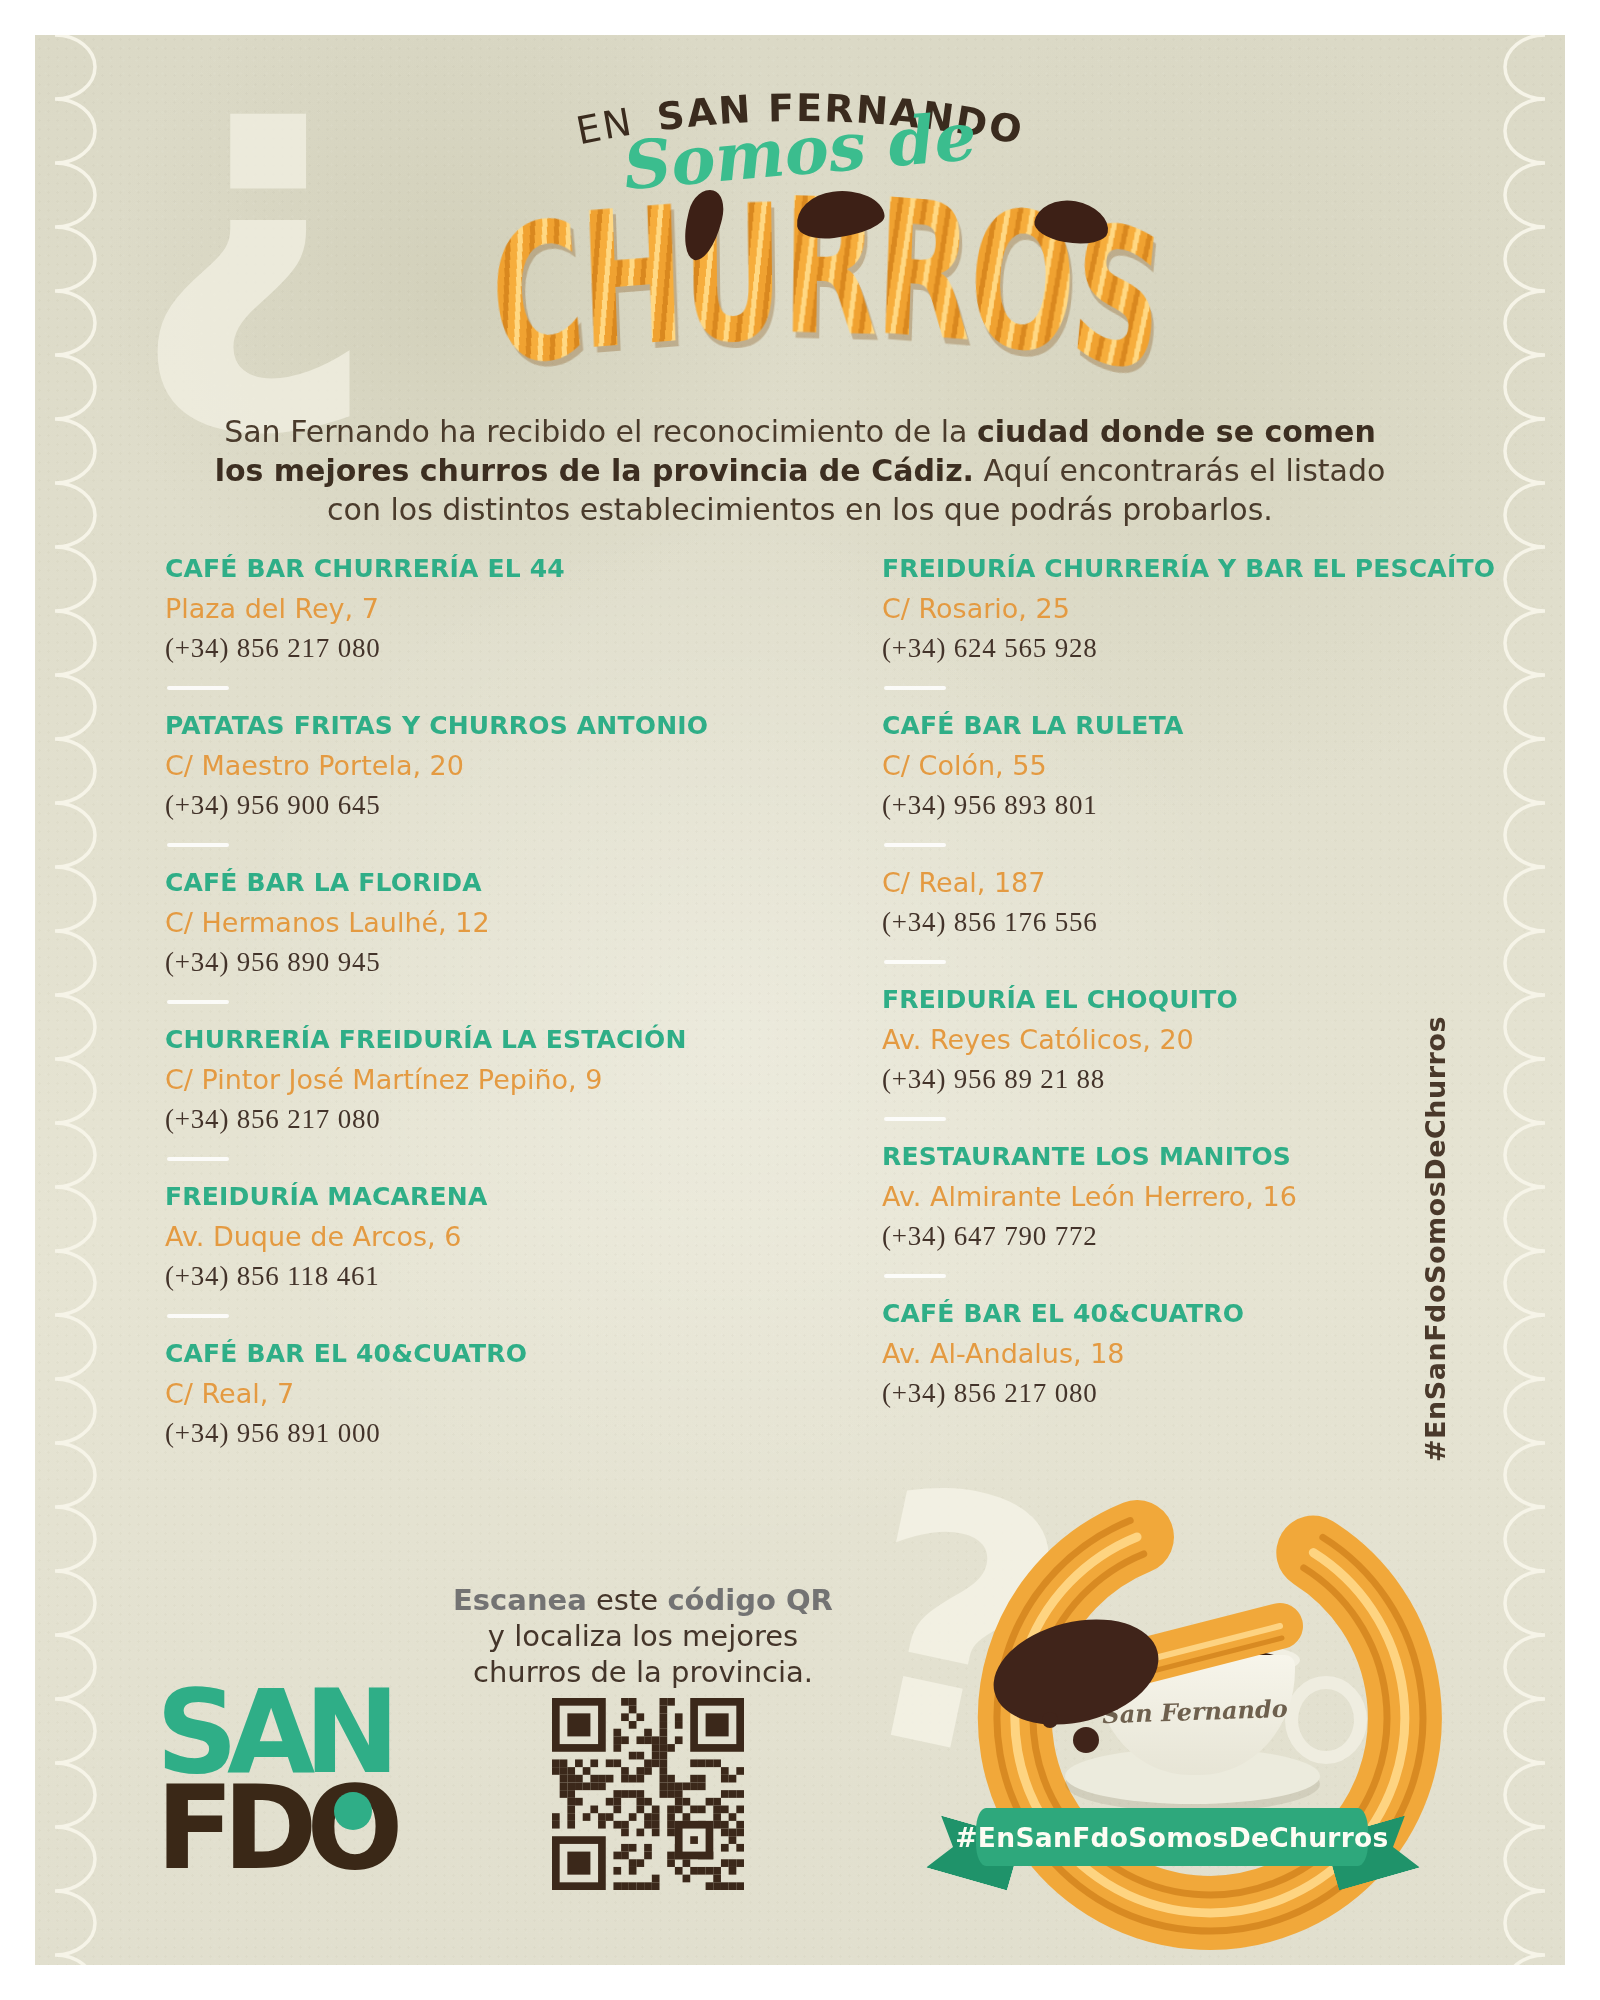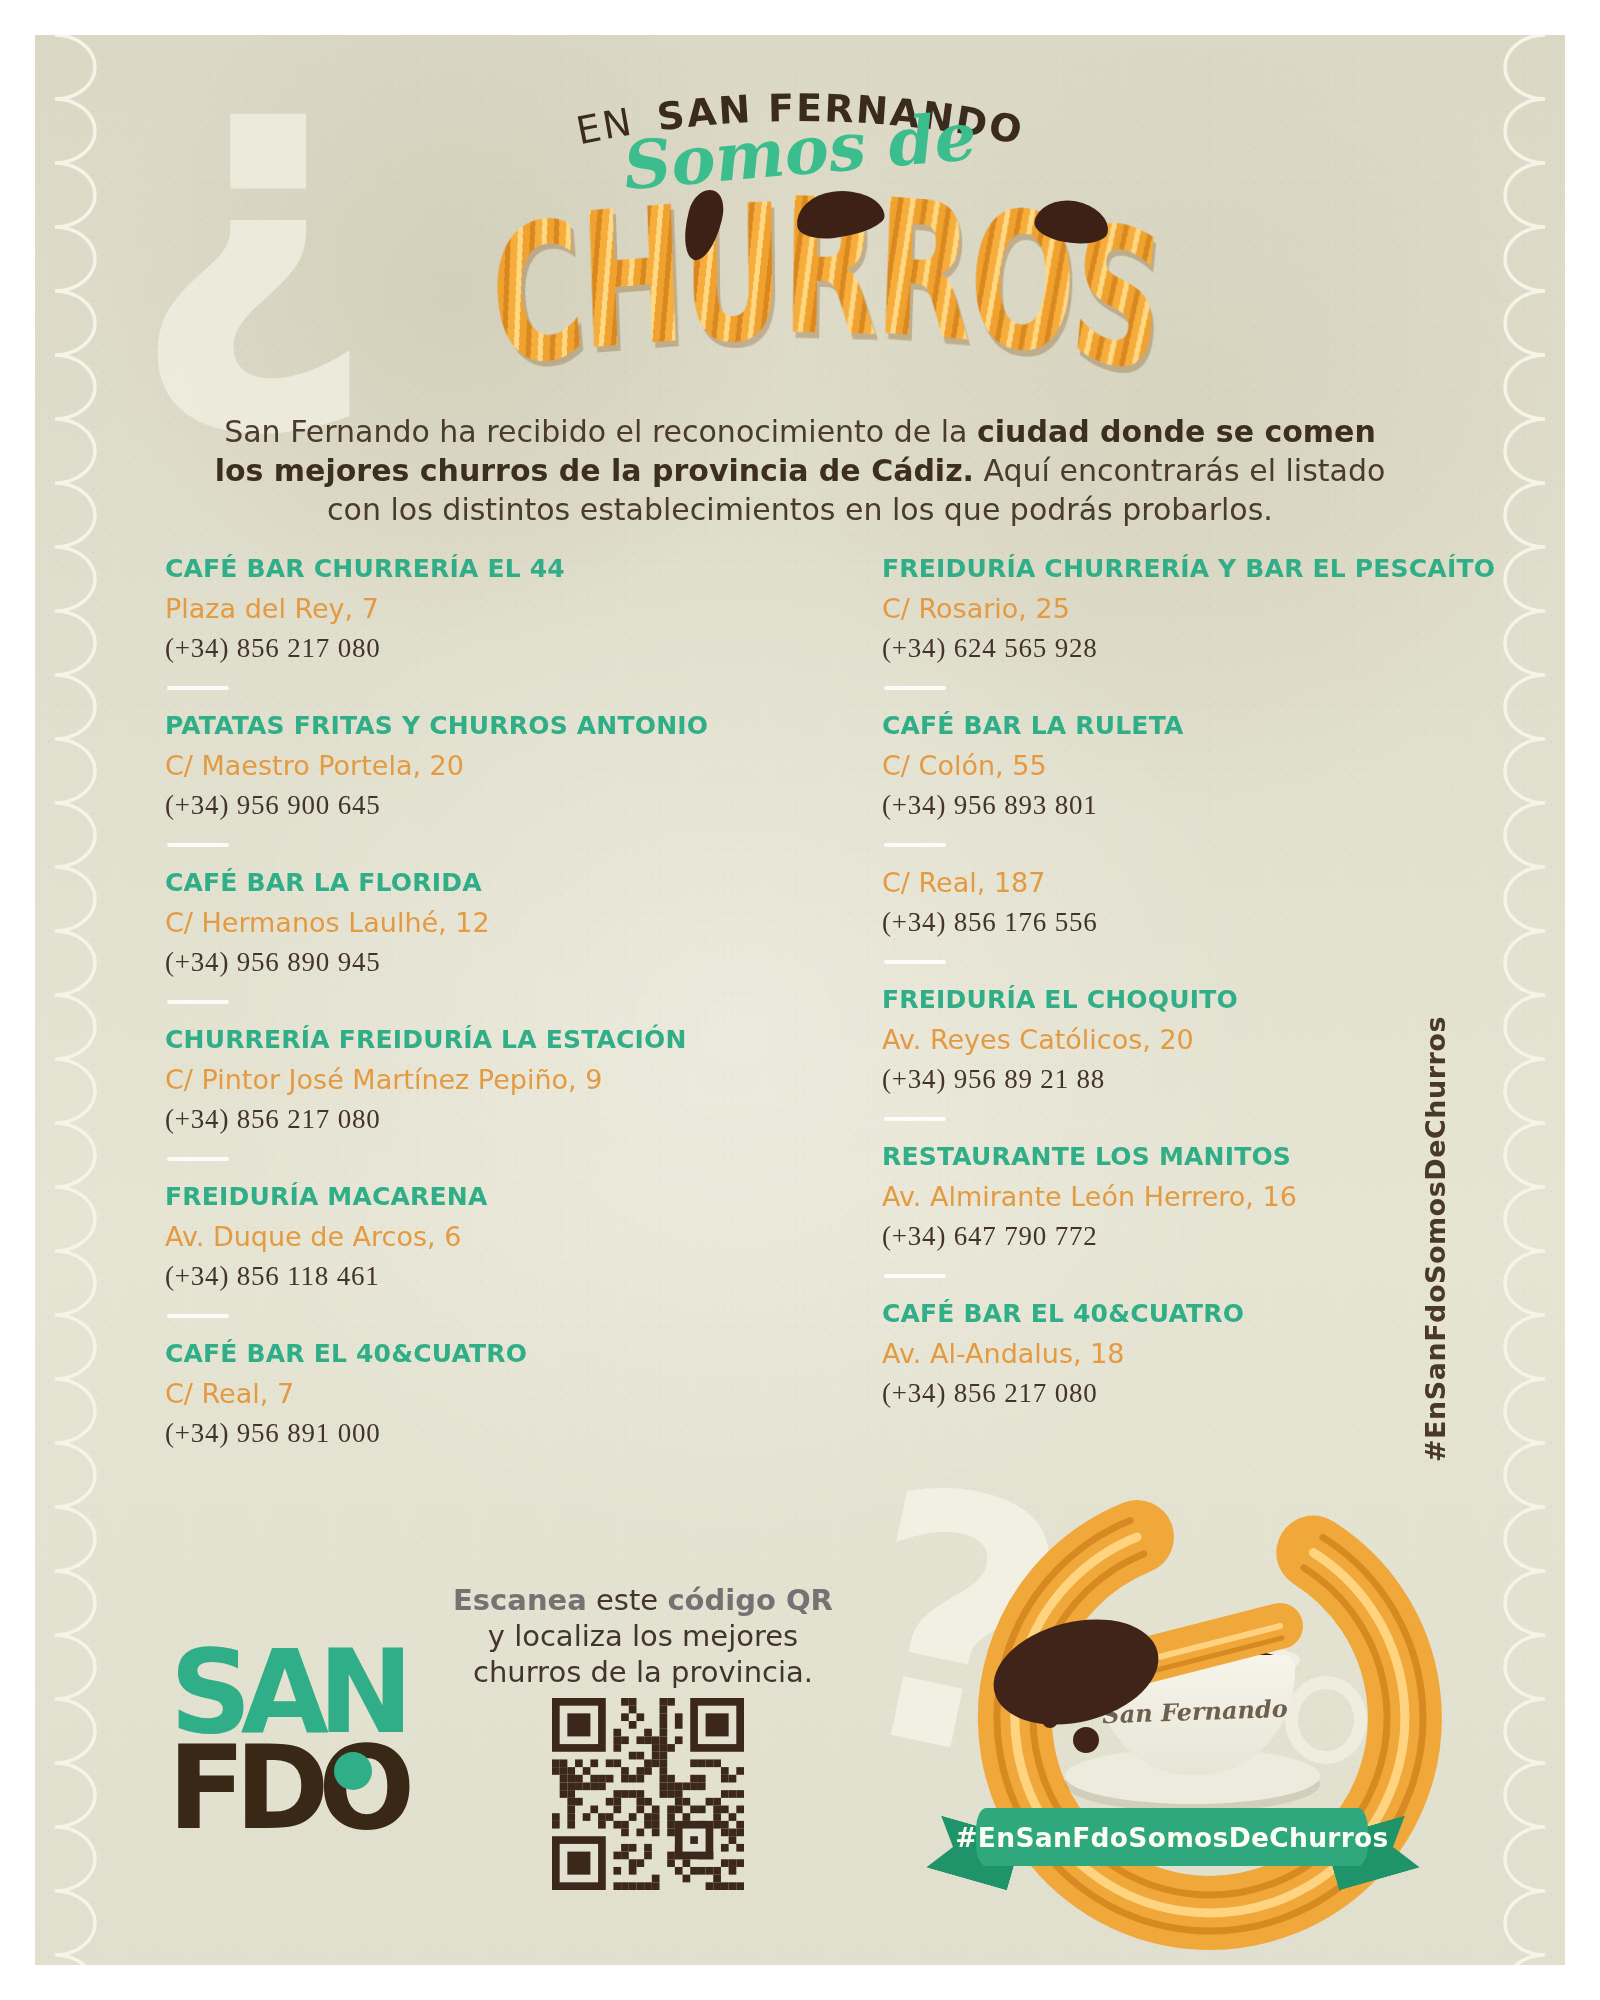--- a/index.html
+++ b/index.html
@@ -65,21 +65,21 @@
     background:rgba(255,255,255,.85);margin:20px 0 19px 2px;}
   
   .hashtag-vertical{position:absolute;left:1420px;top:1012px;height:450px;display:flex;align-items:center;
     writing-mode:vertical-rl;transform:rotate(180deg);font-size:27px;font-weight:800;color:#4a392b;letter-spacing:.5px;}
   
   .qr-caption{position:absolute;left:318px;top:1582px;width:650px;text-align:center;
     font-size:29px;line-height:36px;color:#44352a;font-weight:500;}
   .qr-caption b{font-weight:800;color:#737373;}
   .qr-box{position:absolute;left:552px;top:1698px;width:192px;height:192px;}
   
-  .logo{position:absolute;left:156px;top:1644px;width:260px;line-height:.84;text-align:center;}
+  .logo{position:absolute;left:156px;top:1684px;width:260px;line-height:.84;}
   .logo .san{font-size:114px;font-weight:800;letter-spacing:-11px;color:#2fae87;transform:scaleY(1.02);display:block;}
   .logo .fdo{font-size:114px;font-weight:800;letter-spacing:-11px;color:#3a2817;transform:scaleY(1.02);display:block;}
   .logo .dot{position:absolute;left:178px;top:108px;width:38px;height:38px;border-radius:50%;background:#2fae87;}
   
   .illus{position:absolute;left:880px;top:1448px;width:600px;height:545px;}
   .illus svg{position:absolute;left:0;top:0;}
   .cup-handle{position:absolute;left:405px;top:228px;width:56px;height:62px;border:13px solid #efede0;border-radius:50%;}
   .cup-rim{position:absolute;left:210px;top:192px;width:210px;height:40px;background:#f1efe3;border-radius:50%;}
   .cup-choc{position:absolute;left:226px;top:200px;width:178px;height:26px;background:#33190f;border-radius:50%;}
   .cup-body{position:absolute;left:215px;top:207px;width:200px;height:120px;

